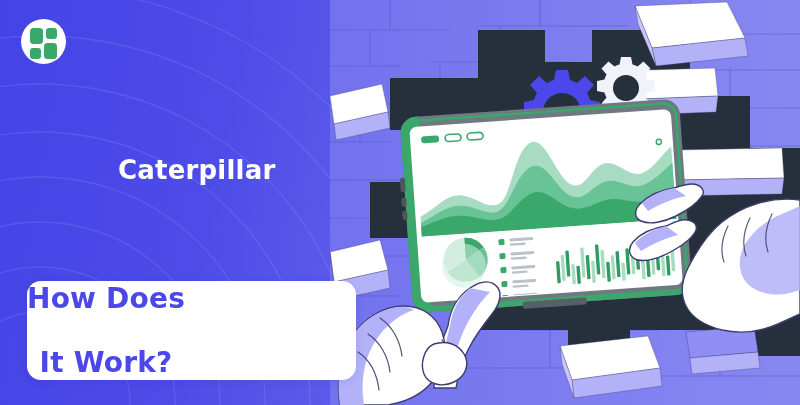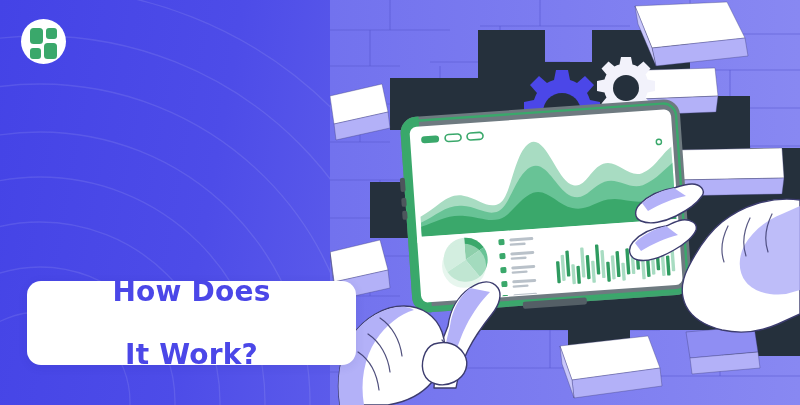--- a/index.html
+++ b/index.html
@@ -31,24 +31,24 @@
   
   #brand{
     position:absolute; left:118px; top:155px;
     font-family:"DejaVu Sans", sans-serif;
     font-size:26px; font-weight:700; color:#ffffff;
     letter-spacing:.2px; white-space:nowrap;
   }
 
   
   #card{
-    position:absolute; left:27px; top:281px; width:329px; height:84px;
+    position:absolute; left:27px; top:281px; width:329px; height:99px;
     background:#ffffff; border-radius:14px;
     box-shadow:0 2px 10px rgba(40,40,120,.10);
-    display:flex; align-items:center; justify-content:center;
+    display:flex; align-items:center; 
   }
   #card-text{
     text-align:center; color:#4b47e8;
     font-family:"DejaVu Sans", sans-serif;
     font-weight:700; font-size:28px; line-height:1.12;
     letter-spacing:.2px;
   }
   #card-text .l2{ display:block;margin-top:32px; }
 </style>
 </head>
@@ -343,20 +343,21 @@
 
   <div id="logo">
     <svg width="45" height="45" viewBox="0 0 45 45">
       <rect x="9" y="9" width="13" height="16" rx="3.5" fill="#3aa86b"></rect>
       <rect x="25" y="9" width="11" height="11" rx="3" fill="#3aa86b"></rect>
       <rect x="9" y="29" width="11" height="11" rx="3" fill="#3aa86b"></rect>
       <rect x="23" y="24" width="13" height="16" rx="3.5" fill="#3aa86b"></rect>
     </svg>
   </div>
 
+  <div id="brand">Caterpillar</div>
 
   <div id="card">
     <div id="card-text">
       <span>How Does</span>
       <span class="l2">It Work?</span>
     </div>
   </div>
 
 </div>
 

